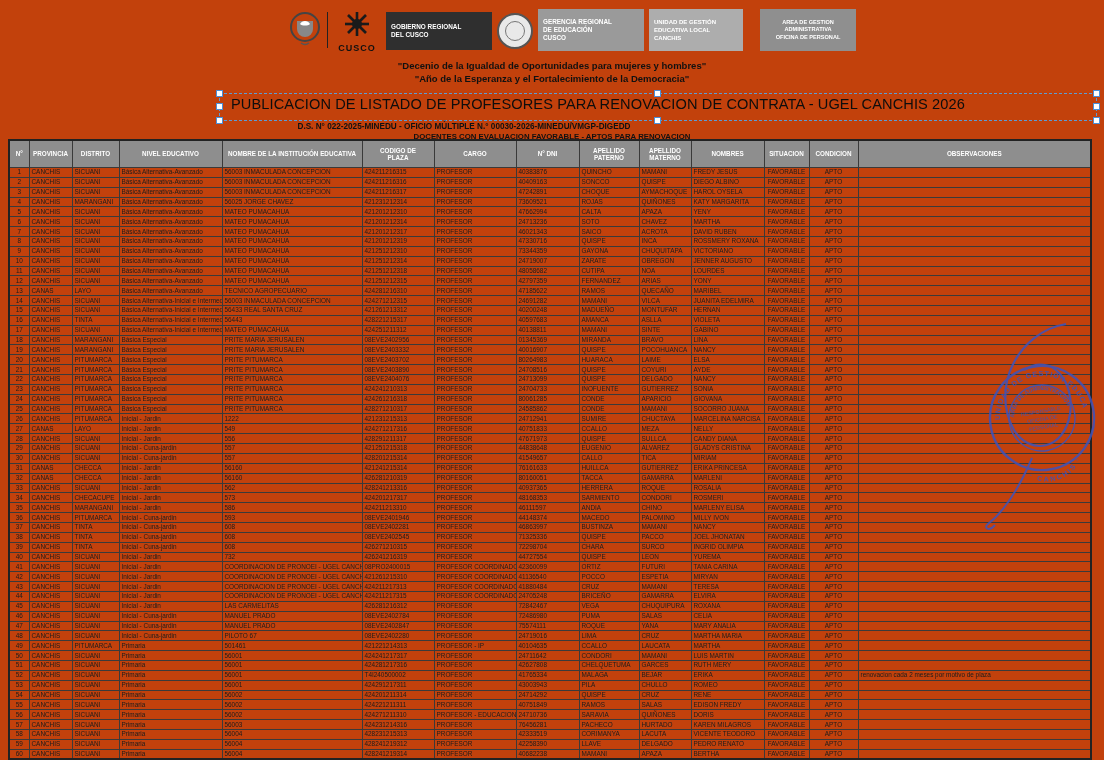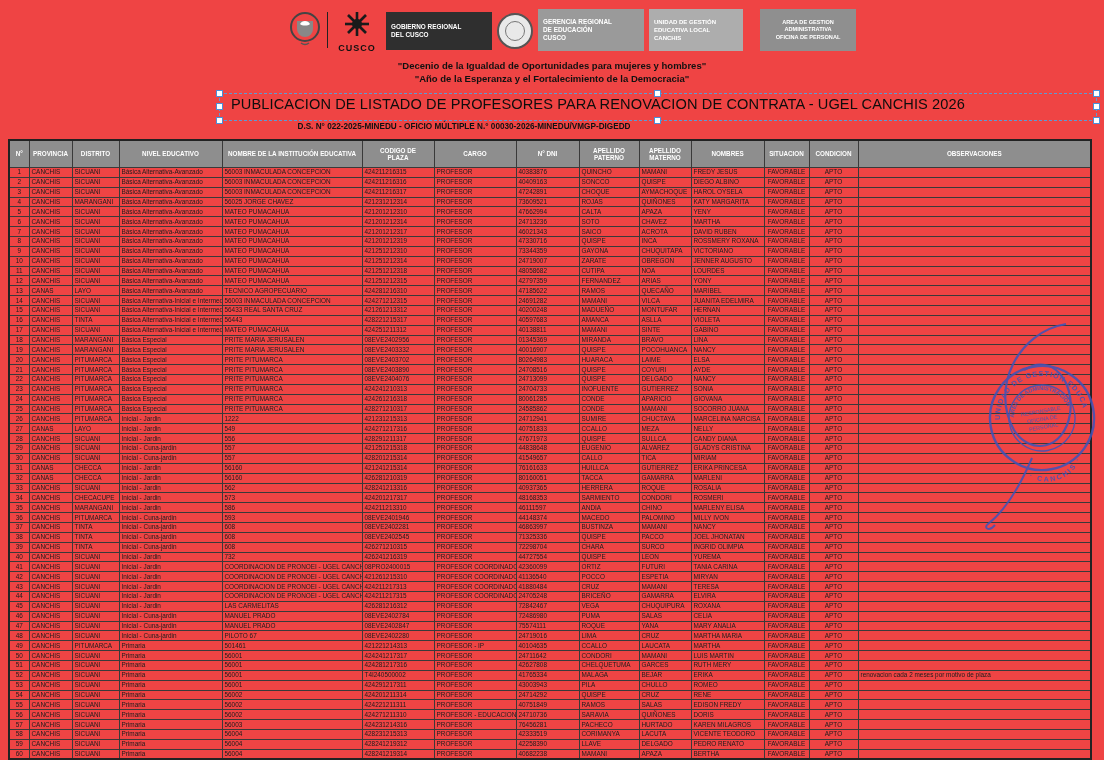--- a/index.html
+++ b/index.html
@@ -1,16 +1,16 @@
 <!DOCTYPE html>
 <html><head>
 <meta charset="utf-8">
 <style>
   html,body{margin:0;padding:0;background:#ffffff;}
-  #page{position:relative;width:1104px;height:760px;background:#ef4444;overflow:hidden;
+  #page{position:relative;width:1104px;height:760px;background:#c2410c;overflow:hidden;
         font-family:"Liberation Sans",sans-serif;color:#1b1b1b;}
 
   
   .letterhead{position:absolute;left:288px;top:9px;display:flex;align-items:flex-start;gap:5px;}
   .coat{width:34px;height:40px;}
   .vdiv{width:1px;height:36px;background:#222;margin-top:3px;}
   .cuscoLogo{width:48px;text-align:center;margin-top:2px;}
   .cuscoLogo .star{display:block;margin:0 auto;}
   .cuscoLogo .cuscoTxt{font-size:9px;font-weight:bold;letter-spacing:1px;color:#111;line-height:9px;}
   .hbox{color:#fff;font-weight:bold;white-space:pre-line;display:flex;align-items:center;}
@@ -95,20 +95,21 @@
     <div class="handle" style="left:50%;top:-4px;margin-left:-4px;"></div>
     <div class="handle" style="right:-4px;top:-4px;"></div>
     <div class="handle" style="left:-4px;top:50%;margin-top:-4px;"></div>
     <div class="handle" style="right:-4px;top:50%;margin-top:-4px;"></div>
     <div class="handle" style="left:-4px;bottom:-4px;"></div>
     <div class="handle" style="left:50%;bottom:-4px;margin-left:-4px;"></div>
     <div class="handle" style="right:-4px;bottom:-4px;"></div>
   </div>
   <div class="doc-title">PUBLICACION DE LISTADO DE PROFESORES PARA RENOVACION DE CONTRATA - UGEL CANCHIS 2026</div>
   <div class="doc-sub1">D.S. N° 022-2025-MINEDU - OFICIO MÚLTIPLE N.° 00030-2026-MINEDU/VMGP-DIGEDD</div>
+  <div class="doc-sub2">DOCENTES CON EVALUACION FAVORABLE - APTOS PARA RENOVACION</div>
 
   <table class="roster">
     <colgroup>
       <col style="width:20px">
         <col style="width:43px">
         <col style="width:47px">
         <col style="width:103px">
       <col style="width:140px">
         <col style="width:72px">
         <col style="width:82px">

